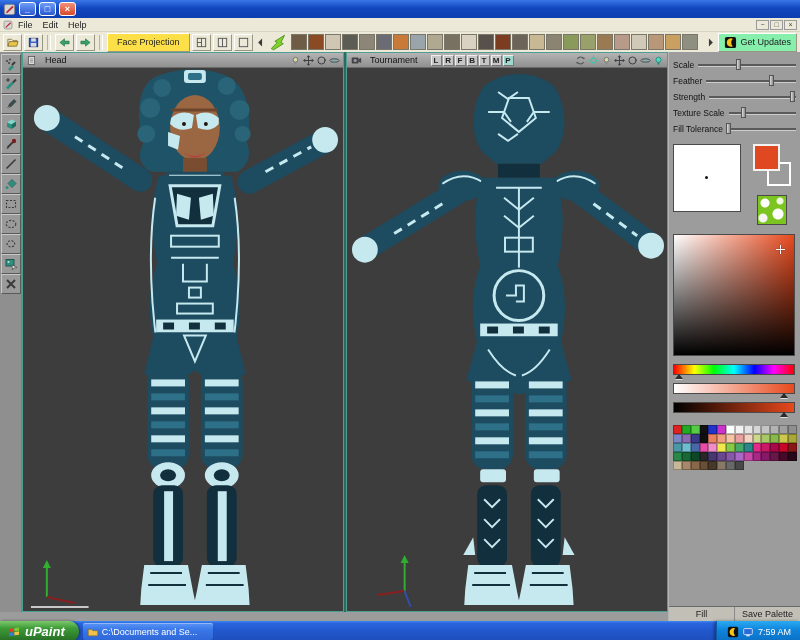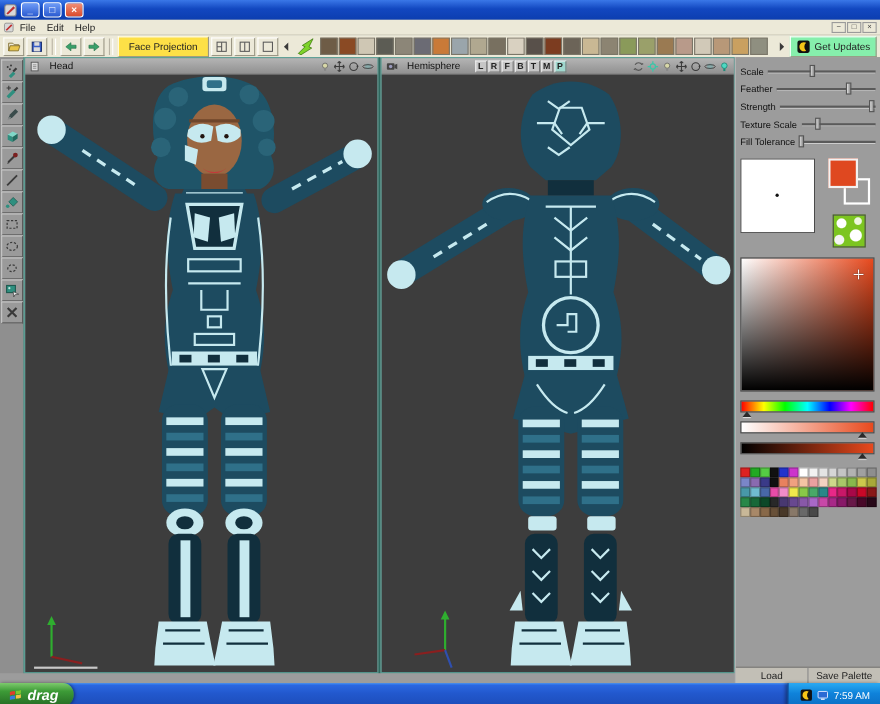--- a/index.html
+++ b/index.html
@@ -448,21 +448,21 @@
 
         <div class="viewport" id="vp-right">
           <div class="vp-header">
             <span style="display:flex">
                 <svg viewBox="0 0 14 14" width="12" height="12">
                   <rect x="2" y="4" width="8" height="7" rx="1" fill="#444"></rect>
                   <path d="M10,6 l3,-1.5 v6 l-3,-1.5 Z" fill="#444"></path>
                   <circle cx="6" cy="7.5" r="1.8" fill="#99b"></circle>
                 </svg>
               </span>
-            <span class="vp-label">Hemisphere</span>
+            <span class="vp-label">Tournament</span>
             <span class="vbtns" id="view-btns">
                 <div class="vbtn">L</div>
                 <div class="vbtn">R</div>
                 <div class="vbtn">F</div>
                 <div class="vbtn">B</div>
                 <div class="vbtn">T</div>
                 <div class="vbtn">M</div>
                 <div class="vbtn active">P</div>
               </span>
             <span class="nav-ics" id="nav-right">
@@ -708,39 +708,47 @@
             <div class="pal-cell" style="background: rgb(136, 104, 72);"></div>
             <div class="pal-cell" style="background: rgb(104, 80, 56);"></div>
             <div class="pal-cell" style="background: rgb(72, 56, 40);"></div>
             <div class="pal-cell" style="background: rgb(136, 120, 104);"></div>
             <div class="pal-cell" style="background: rgb(104, 104, 104);"></div>
             <div class="pal-cell" style="background: rgb(72, 72, 72);"></div>
           </div>
         </div>
       <div class="panel-spacer"></div>
       <div class="panel-btns">
-        <span class="pbtn">Load</span>
+        <span class="pbtn">Fill</span>
         <span class="pbtn">Save Palette</span>
       </div>
     </div>
   </div>
 
   <div class="taskbar">
     <div class="start-btn">
       <span style="display:flex">
           <svg viewBox="0 0 14 14" width="14" height="14">
             <path d="M2,4.2 C4,3 5,3.6 6.6,3.2 L6.6,6.4 C5,6.8 4,6.2 2,7.4 Z" fill="#e23c2a"></path>
             <path d="M7.4,3 C9,2.6 10,3.2 12,2.2 L12,5.4 C10,6.4 9,5.8 7.4,6.2 Z" fill="#7ec832"></path>
             <path d="M2,8.2 C4,7 5,7.6 6.6,7.2 L6.6,10.4 C5,10.8 4,10.2 2,11.4 Z" fill="#3a7ae0"></path>
             <path d="M7.4,7 C9,6.6 10,7.2 12,6.2 L12,9.4 C10,10.4 9,9.8 7.4,10.2 Z" fill="#f0c24a"></path>
           </svg>
         </span>
-      <span>drag</span>
+      <span>uPaint</span>
     </div>
     <div class="tasks" id="tasks">
+        <div class="task">
+          <div class="task-ic">
+            <svg viewBox="0 0 14 14" width="12" height="12">
+              <path d="M1.5,11.5 V4 h4 l1.5,1.5 h5.5 v6 Z" fill="#f0c24a" stroke="#8a6a1a" stroke-width="0.7"></path>
+            </svg>
+          </div>
+          <div class="tlabel">C:\Documents and Se...</div>
+        </div>
       </div>
     <div class="tray">
       <span id="tray-icons" style="display:flex;gap:3px;">
           <div class="tray-ic">
             <svg viewBox="0 0 14 14" width="12" height="12">
               <rect x="1" y="1" width="12" height="12" rx="2" fill="#101010"></rect>
               <path d="M9.5,3 a4.5,4.5 0 1,0 0,8 a5.5,5.5 0 0,1 0,-8 Z" fill="#f5c518"></path>
             </svg>
           </div>
           <div class="tray-ic">

